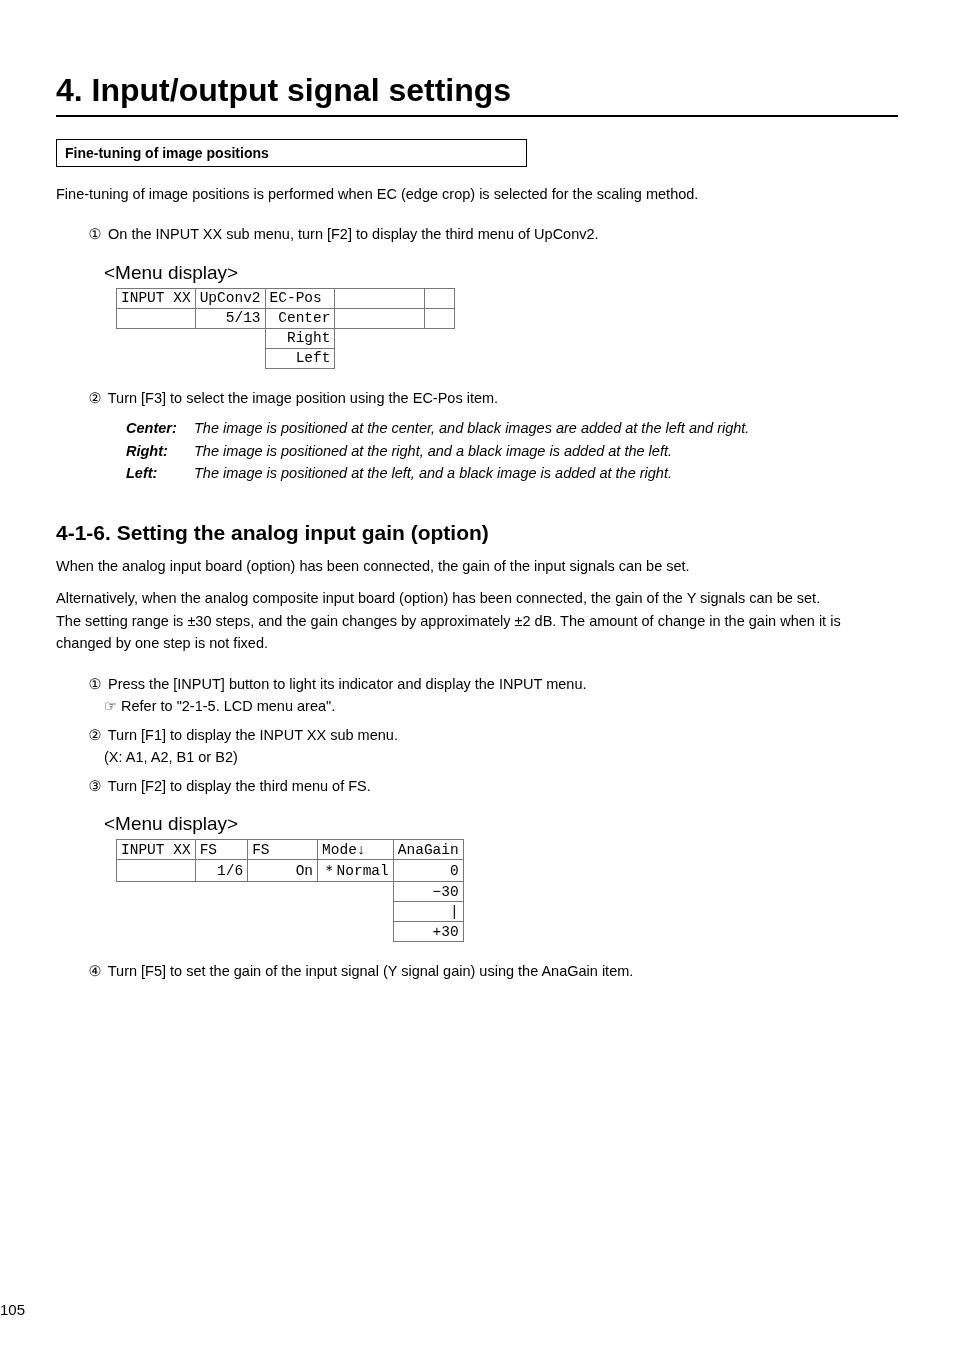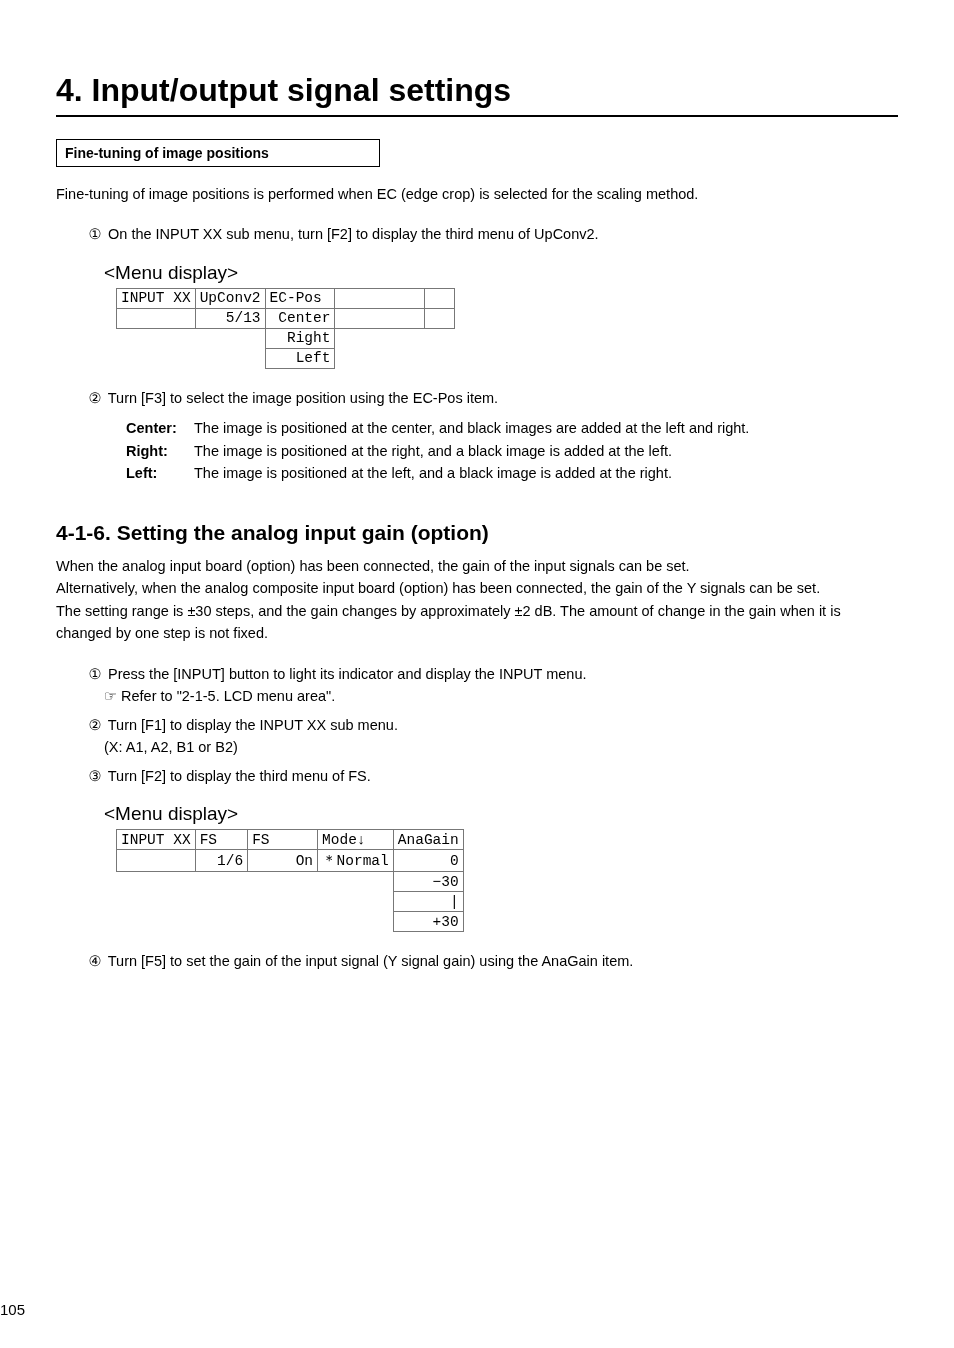--- a/index.html
+++ b/index.html
@@ -19,21 +19,21 @@
       border-bottom: 2.5px solid #000;
       margin-bottom: 22px;
     }
     .box-heading {
       border: 1px solid #000;
       padding: 5px 8px;
       font-weight: bold;
       font-size: 14px;
       display: inline-block;
       margin-bottom: 16px;
-      width: 324px;
+      width: 471px;
     }
     .body-text {
       font-size: 14.5px;
       line-height: 1.55;
       margin-bottom: 18px;
     }
     .step-block {
       margin-left: 30px;
       margin-bottom: 18px;
     }
@@ -63,20 +63,21 @@
       white-space: pre;
       height: 20px;
       vertical-align: middle;
     }
     .lcd-table td.noborder {
       border: none;
     }
     .lcd-table td.right { text-align: left; }
     .defs {
       margin: 8px 0 0 40px;
+      font-style: italic;
     }
     .defs .row {
       display: flex;
       font-size: 14.5px;
       line-height: 1.55;
     }
     .defs .term {
       width: 68px;
       font-weight: bold;
       flex-shrink: 0;
@@ -166,21 +167,21 @@
     </div>
     <div class="row">
       <div class="term">Left:</div>
       <div>The image is positioned at the left, and a black image is added at the right.</div>
     </div>
   </div>
 </div>
 
 
 <h2 class="section-heading">4-1-6. Setting the analog input gain (option)</h2>
-<div class="body-text" style="margin-bottom:0">When the analog input board (option) has been connected, the gain of the input signals can be set.</div>
+<div class="body-text" style="margin-bottom:10px">When the analog input board (option) has been connected, the gain of the input signals can be set.</div>
 <div class="body-text" style="margin-bottom:0">Alternatively, when the analog composite input board (option) has been connected, the gain of the Y signals can be set.</div>
 <div class="body-text">The setting range is ±30 steps, and the gain changes by approximately ±2 dB. The amount of change in the gain when it is changed by one step is not fixed.</div>
 
 
 <div class="step-block" style="margin-bottom:6px">
   <div class="step-line">
     <span class="circ">①</span>
     <span>Press the [INPUT] button to light its indicator and display the INPUT menu.</span>
   </div>
   <div class="step-line indent-sub">

